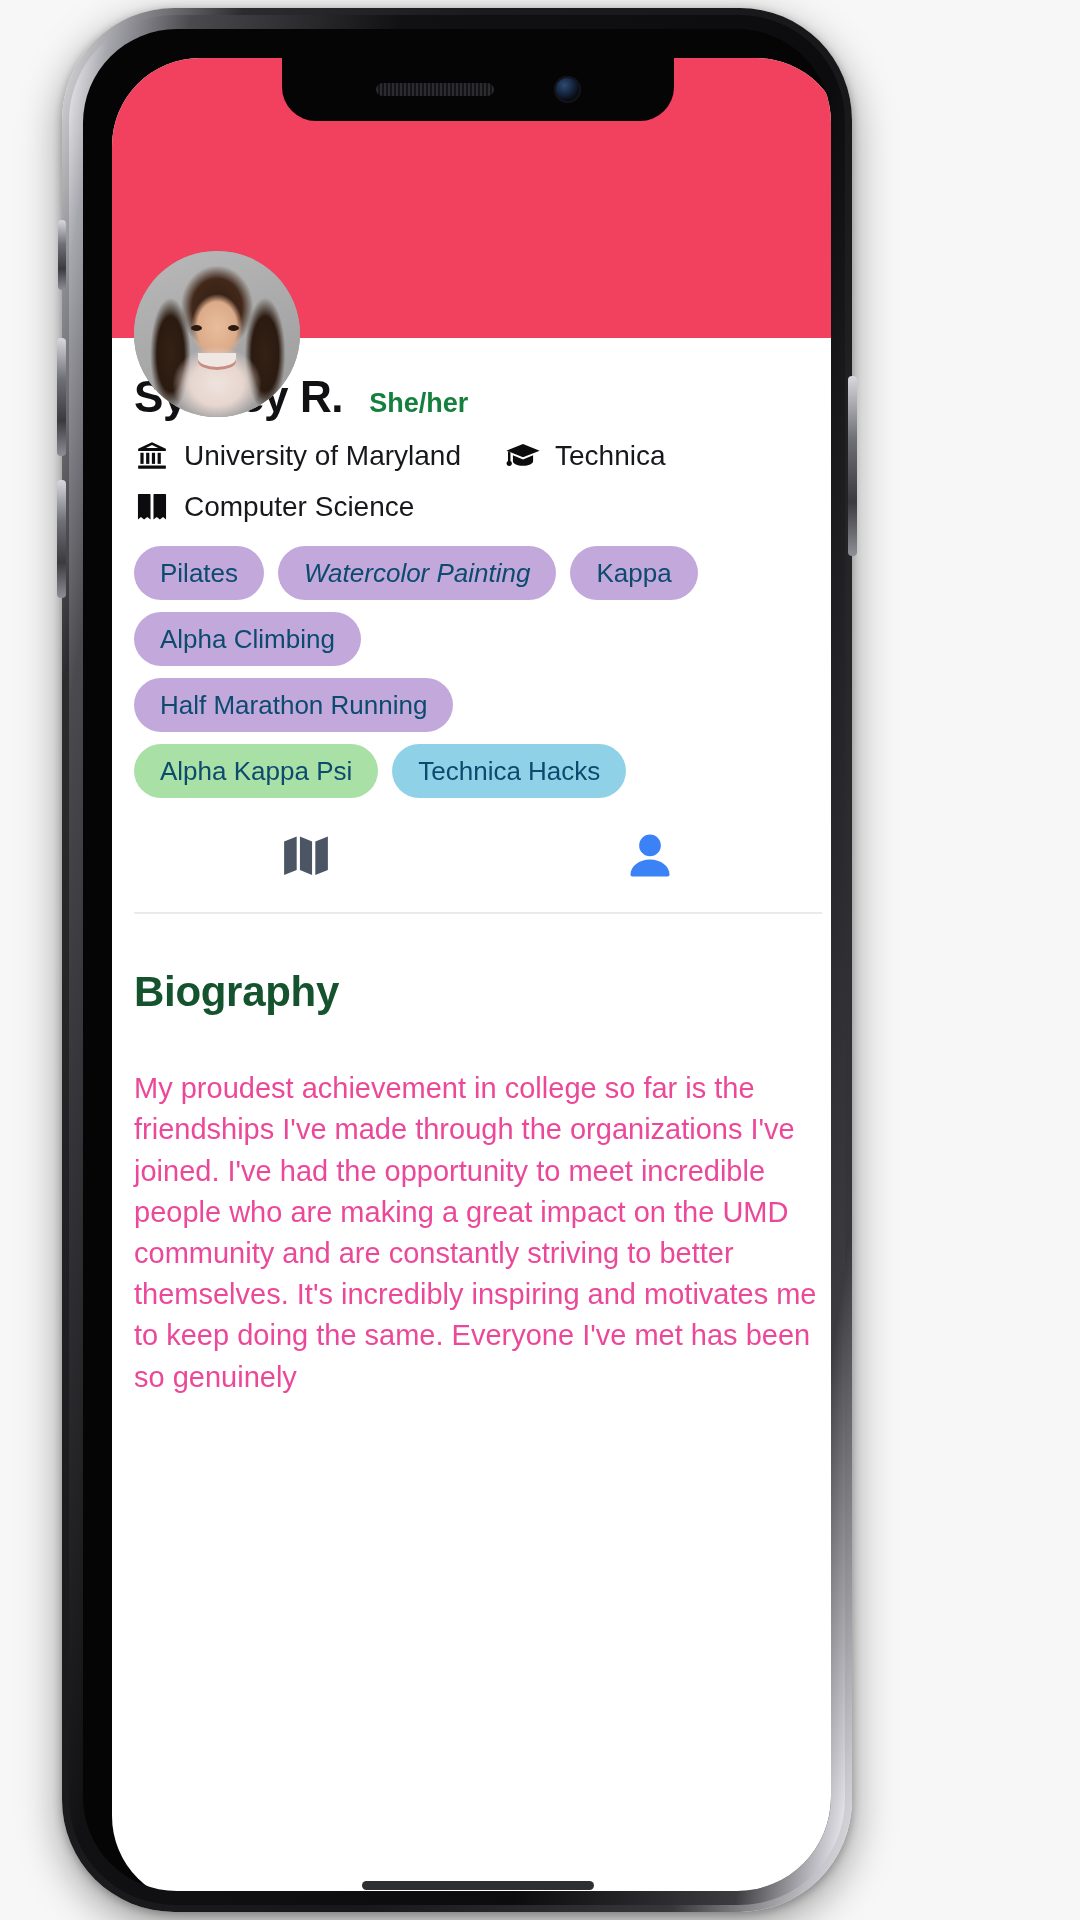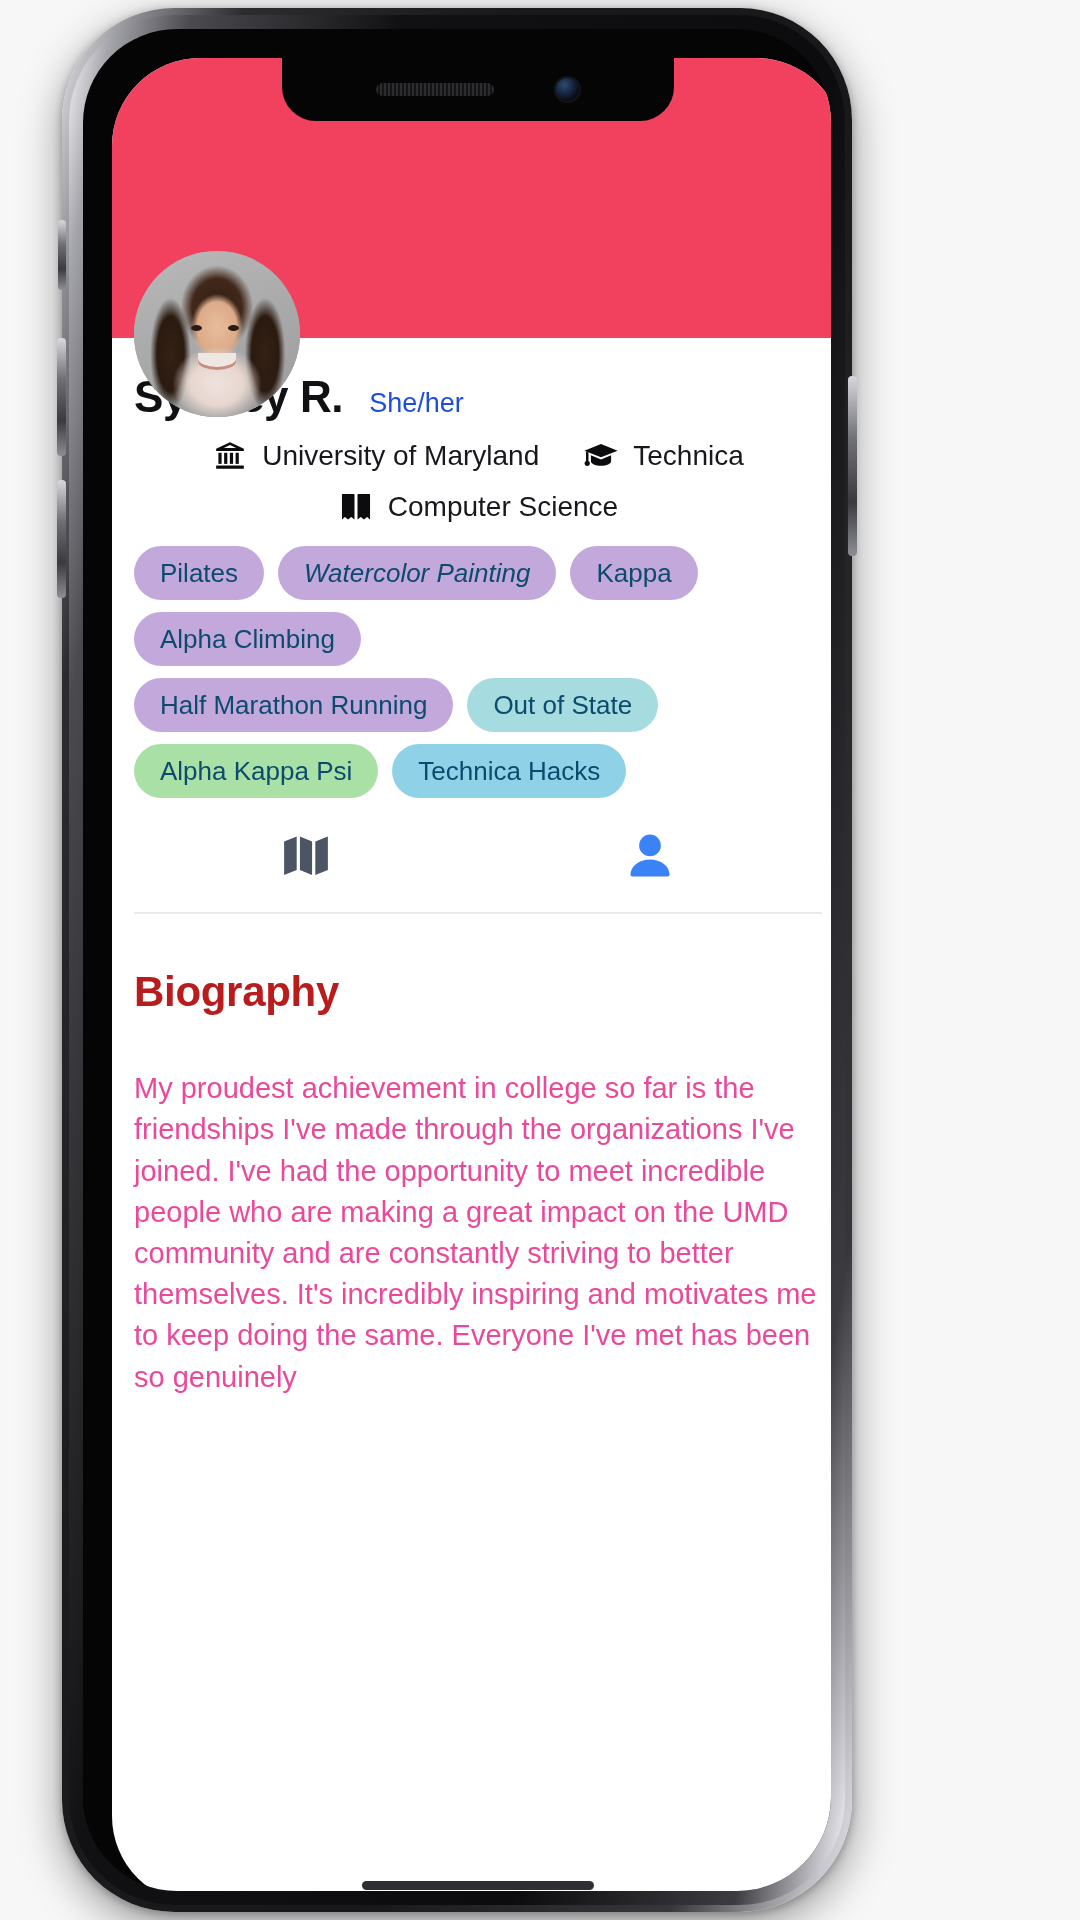--- a/index.html
+++ b/index.html
@@ -145,30 +145,29 @@
     padding-top: 34px;
   }
   #profile-name {
     font-size: 44px;
     font-weight: 700;
     color: #111114;
     letter-spacing: -.4px;
   }
   #profile-pronouns {
     font-size: 27px;
-    color: #1d4ed8;
-    font-weight: 400;
+    color: #15803d;
+    font-weight: 700;
   }
 
   .info-row {
     display: flex;
     align-items: center;
     margin-top: 17px;
     gap: 0;
-    justify-content: center;
   }
   .info-item {
     display: flex;
     align-items: center;
     gap: 14px;
   }
   .info-item + .info-item { margin-left: 44px; }
   .info-icon {
     width: 36px; height: 34px;
     display: flex;
@@ -214,21 +213,21 @@
     align-items: center;
     justify-content: center;
   }
   .tab-icon { display: block; }
 
   
   #bio-section { padding: 0 22px; }
   #bio-title {
     font-size: 42px;
     font-weight: 700;
-    color: #b91c1c;
+    color: #14532d;
     margin-top: 54px;
     letter-spacing: -.3px;
   }
   #bio-text {
     margin-top: 52px;
     font-size: 29px;
     line-height: 1.42;
     color: #ec4899;
   }
 
@@ -323,21 +322,20 @@
           <div class="tag-row">
             <div class="tag" style="background: rgb(195, 168, 220);">Pilates</div>
             <div class="tag" style="background: rgb(195, 168, 220); font-style: italic;">Watercolor Painting</div>
             <div class="tag" style="background: rgb(195, 168, 220);">Kappa</div>
           </div>
           <div class="tag-row">
             <div class="tag" style="background: rgb(195, 168, 220);">Alpha Climbing</div>
           </div>
           <div class="tag-row">
             <div class="tag" style="background: rgb(195, 168, 220);">Half Marathon Running</div>
-            <div class="tag" style="background: rgb(166, 220, 223);">Out of State</div>
           </div>
           <div class="tag-row">
             <div class="tag" style="background: rgb(169, 224, 165);">Alpha Kappa Psi</div>
             <div class="tag" style="background: rgb(143, 210, 232);">Technica Hacks</div>
           </div>
         </div>
 
         <div id="tab-bar">
           <div class="tab-btn">
             <span class="tab-icon">

